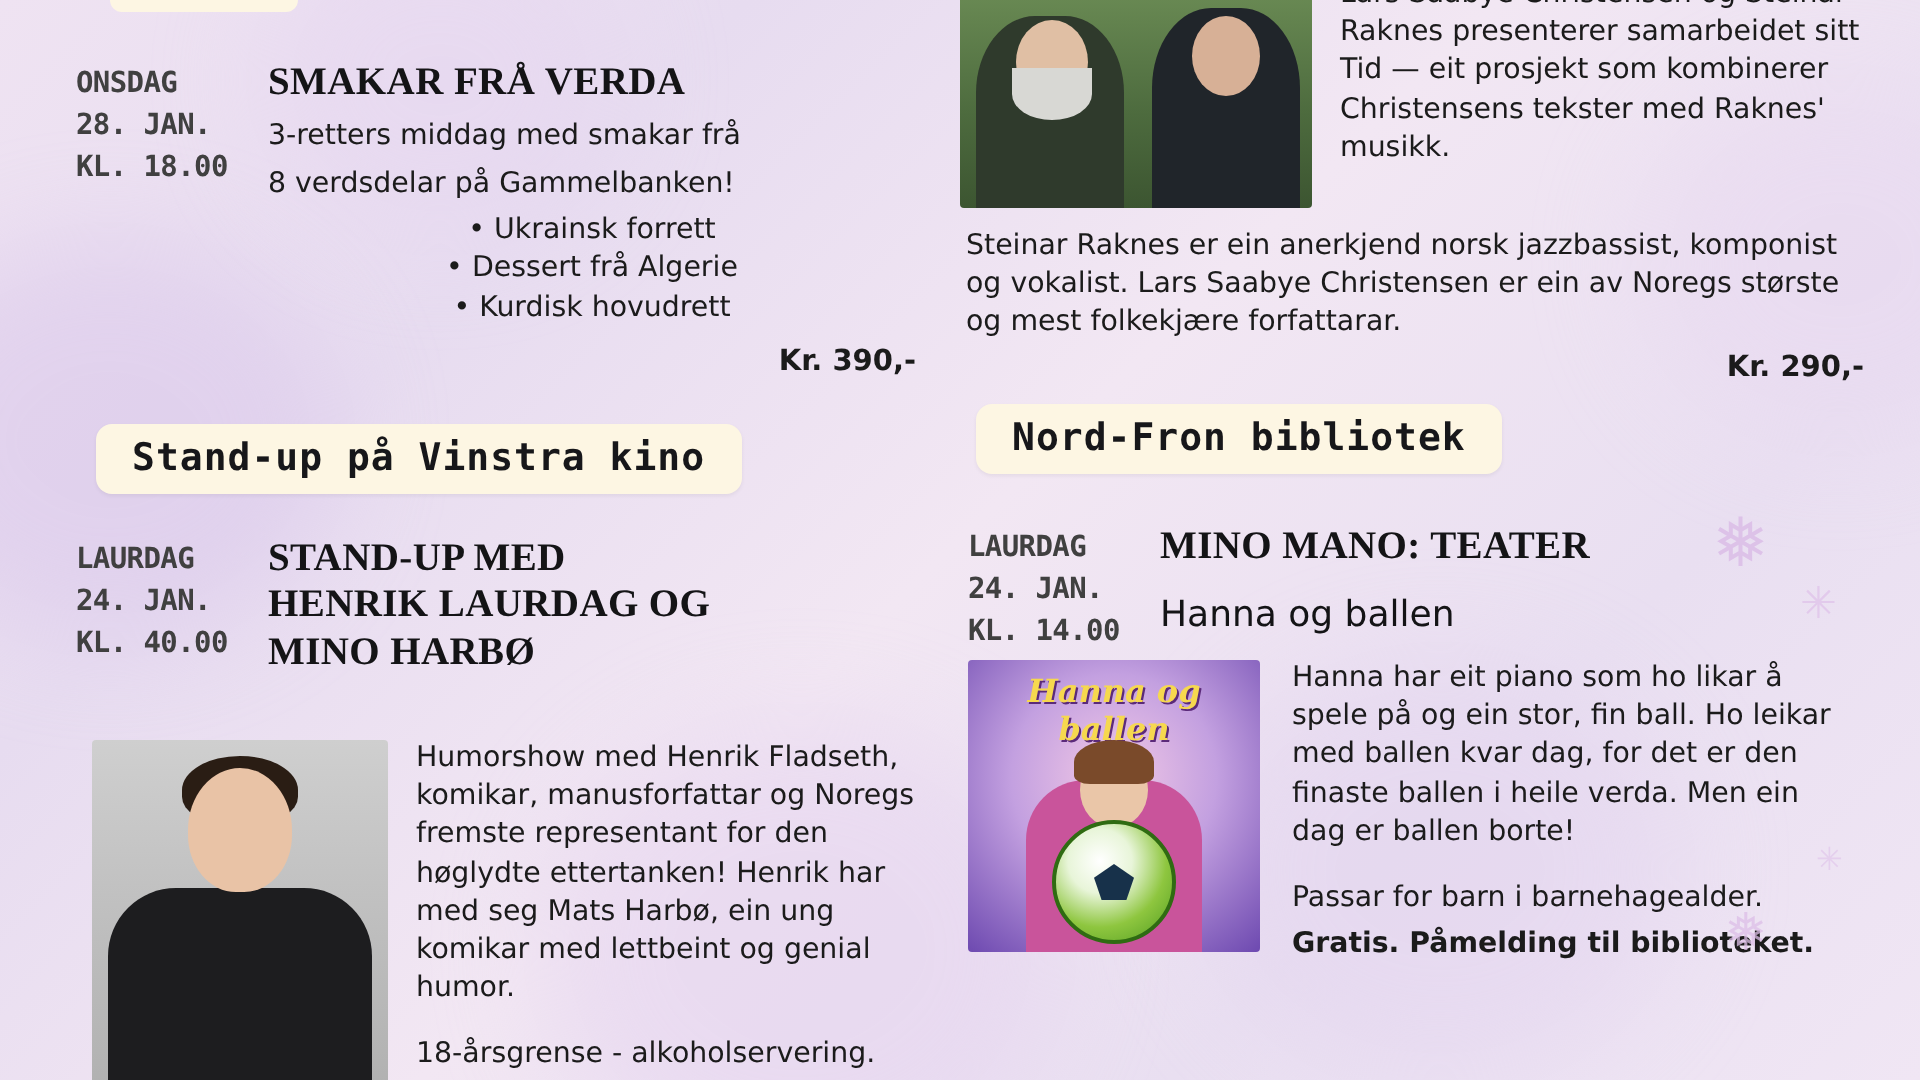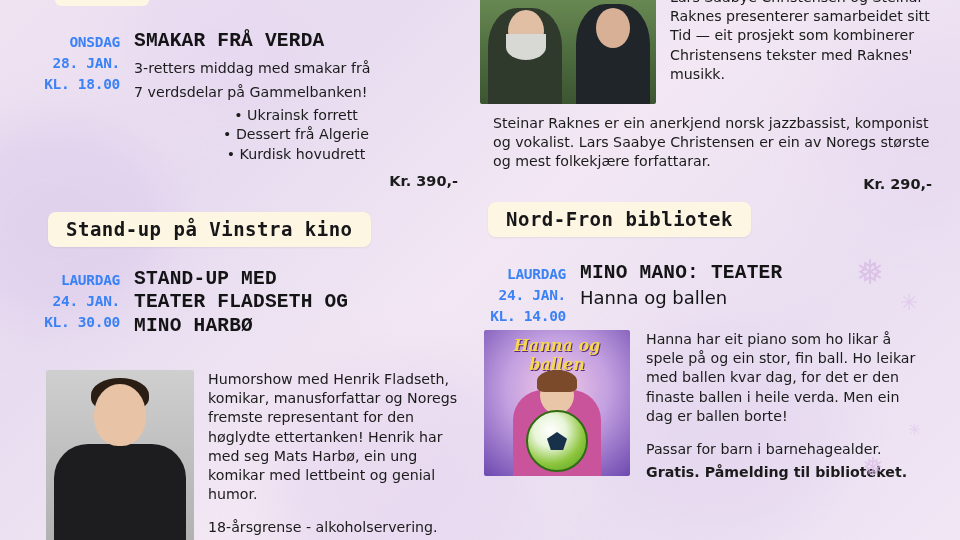--- a/index.html
+++ b/index.html
@@ -43,27 +43,26 @@
 
   .event { display: flex; gap: 14px; }
   .date {
     width: 82px;
     flex: 0 0 82px;
     font-family: "DejaVu Sans Mono", monospace;
     font-weight: bold;
     font-size: 14.5px;
     line-height: 1.45;
     letter-spacing: -0.3px;
-    color: #3b82f6;
+    color: #404040;
     padding-top: 2px;
-    text-align: right;
   }
   .ev-body { flex: 1 1 auto; }
   .ev-title {
-    font-family: Liberation Mono, monospace;
+    font-family: Liberation Serif, serif;
     font-weight: bold;
     font-size: 19.5px;
     line-height: 1.2;
     letter-spacing: .2px;
     margin: 0 0 6px 0;
     color: #141416;
   }
   .ev-subtitle {
     font-size: 18px;
     line-height: 1.2;
@@ -164,45 +163,45 @@
     <div class="event" style="position:absolute; left:38px; top:30px; width: 420px;">
       <div class="date">
         <div>ONSDAG</div>
         <div>28. JAN.</div>
         <div>KL. 18.00</div>
       </div>
       <div class="ev-body">
         <h2 class="ev-title">SMAKAR FRÅ VERDA</h2>
         <div class="ev-text">
           <p>3-retters middag med smakar frå</p>
-          <p>7 verdsdelar på Gammelbanken!</p>
+          <p>8 verdsdelar på Gammelbanken!</p>
         </div>
         <ul class="bullets">
           <li>Ukrainsk forrett</li>
           <li>Dessert frå Algerie</li>
           <li>Kurdisk hovudrett</li>
         </ul>
         <div class="price">Kr. 390,-</div>
       </div>
     </div>
 
     <div style="position:absolute; left:48px; top:212px;">
       <span class="pill">Stand-up på Vinstra kino</span>
     </div>
 
     <div class="event" style="position:absolute; left:38px; top:268px; width: 430px;">
       <div class="date">
         <div>LAURDAG</div>
         <div>24. JAN.</div>
-        <div>KL. 30.00</div>
+        <div>KL. 40.00</div>
       </div>
       <div class="ev-body">
         <h2 class="ev-title">
           <span>STAND-UP MED</span><br>
-          <span>TEATER FLADSETH OG</span><br>
+          <span>HENRIK LAURDAG OG</span><br>
           <span>MINO HARBØ</span>
         </h2>
       </div>
     </div>
 
     <div style="position:absolute; left:46px; top:370px; width: 420px; display:flex; gap:14px;">
       <div class="photo photo-standup">
         <div class="standup-body"></div>
         <div class="standup-hair"></div>
         <div class="standup-head"></div>
@@ -224,38 +223,38 @@
         <div class="duo-r"></div>
         <div class="duo-face-l"></div>
         <div class="duo-beard"></div>
         <div class="duo-face-r"></div>
       </div>
       <div class="ev-text" style="width:262px; padding-top:2px;">
         <p>Lars Saabye Christensen og Steinar Raknes presenterer samarbeidet sitt Tid — eit prosjekt som kombinerer Christensens tekster med Raknes' musikk.</p>
       </div>
     </div>
 
-    <div class="ev-text" style="position:absolute; left:23px; top:114px; width: 452px;">
+    <div class="ev-text" style="position:absolute; left:13px; top:114px; width: 452px;">
       <p>Steinar Raknes er ein anerkjend norsk jazzbassist, komponist og vokalist. Lars Saabye Christensen er ein av Noregs største og mest folkekjære forfattarar.</p>
     </div>
 
     <div class="price" style="position:absolute; left:300px; top:168px; width: 162px;">Kr. 290,-</div>
 
     <div style="position:absolute; left:18px; top:202px;border-radius:15px;">
       <span class="pill">Nord-Fron bibliotek</span>
     </div>
 
     <div class="event" style="position:absolute; left:14px; top:262px; width: 440px;">
       <div class="date">
         <div>LAURDAG</div>
         <div>24. JAN.</div>
         <div>KL. 14.00</div>
       </div>
       <div class="ev-body">
-        <h2 class="ev-title" style="margin-bottom:2px;">MINO MANO: TEATER</h2>
+        <h2 class="ev-title" style="margin-bottom:12px;">MINO MANO: TEATER</h2>
         <p class="ev-subtitle">Hanna og ballen</p>
       </div>
     </div>
 
     <div style="position:absolute; left:14px; top:330px; width: 452px; display:flex; gap:16px;">
       <div class="photo photo-hanna">
         <div class="hanna-title">Hanna og ballen</div>
         <div class="hanna-person"></div>
         <div class="hanna-face"></div>
         <div class="hanna-hair"></div>

